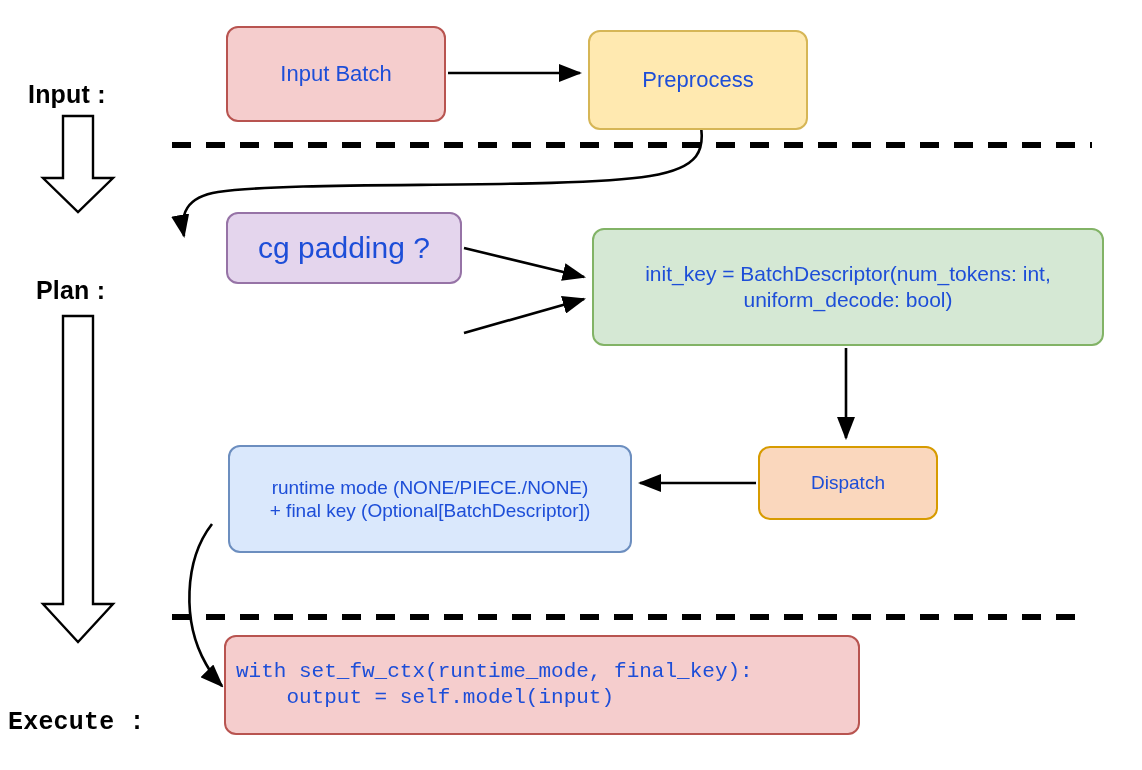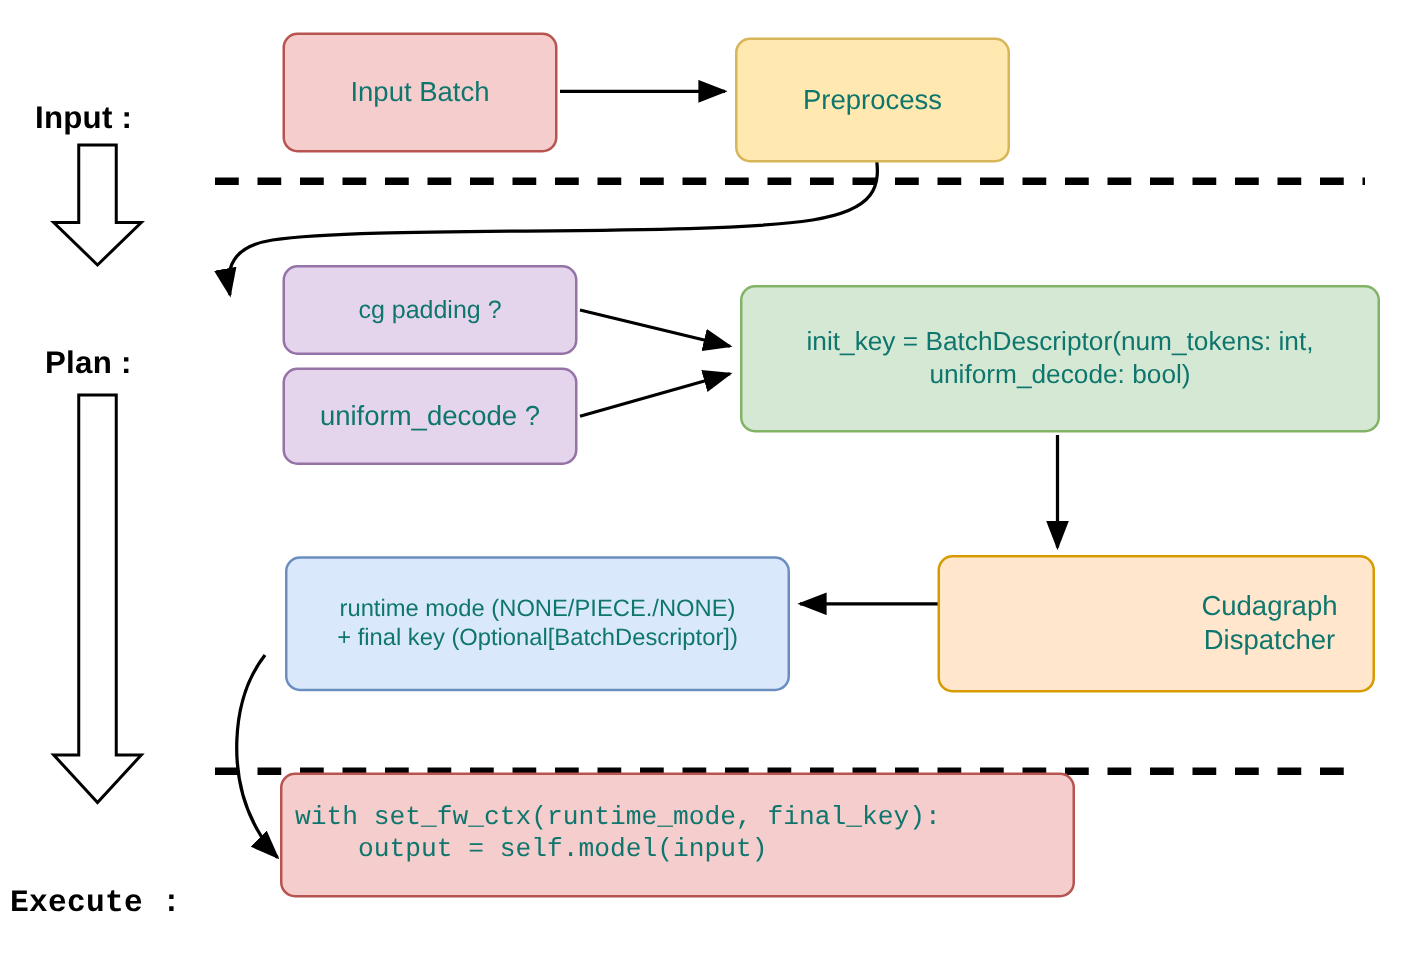--- a/index.html
+++ b/index.html
@@ -26,21 +26,21 @@
   .node {
     position: absolute;
     box-sizing: border-box;
     display: flex;
     align-items: center;
     justify-content: center;
     text-align: center;
     border-radius: 12px;
     border-style: solid;
     border-width: 2px;
-    color: #0f766e;
+    color: #1d4ed8;
     line-height: 1.22;
   }
   .node.mono {
     font-family: "Liberation Mono", "DejaVu Sans Mono", monospace;
     justify-content: flex-start;
     text-align: left;
     white-space: pre;
   }
   .stage-label {
     position: absolute;
@@ -108,42 +108,38 @@
   </svg>
 
   <div class="node" style="left:226px; top:26px; width:220px; height:96px; background:#f5cdcd; border-color:#b85450; font-size:22px;">
     <span class="node-text">Input Batch</span>
   </div>
 
   <div class="node" style="left:588px; top:30px; width:220px; height:100px; background:#ffe9b0; border-color:#d6b656; font-size:22px;">
     <span class="node-text">Preprocess</span>
   </div>
 
-  <div class="node" style="left:226px; top:212px; width:236px; height:72px; background:#e4d5ed; border-color:#9673a6; font-size:20px;">
+  <div class="node" style="left:226px; top:212px; width:236px; height:72px; background:#e4d5ed; border-color:#9673a6; font-size:30px;">
     <span class="node-text">cg padding ?</span>
   </div>
 
-  <div class="node" style="left:226px; top:294px; width:236px; height:78px; background:#e4d5ed; border-color:#9673a6; font-size:22px;">
-    <span class="node-text">uniform_decode ?</span>
-  </div>
 
   <div class="node" style="left:592px; top:228px; width:512px; height:118px; background:#d5e8d4; border-color:#82b366; font-size:21px; padding:0 10px;justify-content:center;">
     <span class="node-text">init_key = BatchDescriptor(num_tokens: int,
 uniform_decode: bool)</span>
   </div>
 
-  <div class="node" style="left:750px; top:444px; width:350px; height:110px; background:#ffe6cc; border-color:#d79b00; font-size:22px; justify-content:flex-end; padding-right:28px;">
-    <span class="node-text">Cudagraph
-Dispatcher</span>
+
+  <div class="node" style="left:758px; top:446px; width:180px; height:74px; background:#fad7bd; border-color:#d79b00; font-size:19px;">
+    <span class="node-text">Dispatch</span>
   </div>
-
 
   <div class="node" style="left:228px; top:445px; width:404px; height:108px; background:#dae8fc; border-color:#6c8ebf; font-size:19px;">
     <span class="node-text">runtime mode (NONE/PIECE./NONE)
 + final key (Optional[BatchDescriptor])</span>
   </div>
 
-  <div class="node mono" style="left:224px; top:618px; width:636px; height:100px; background:#f5cdcd; border-color:#b85450; font-size:21px; padding-left:10px;">
+  <div class="node mono" style="left:224px; top:635px; width:636px; height:100px; background:#f5cdcd; border-color:#b85450; font-size:21px; padding-left:10px;">
     <span class="node-text">with set_fw_ctx(runtime_mode, final_key):
     output = self.model(input)</span>
   </div>
 
 </div>
 
 </body></html>

